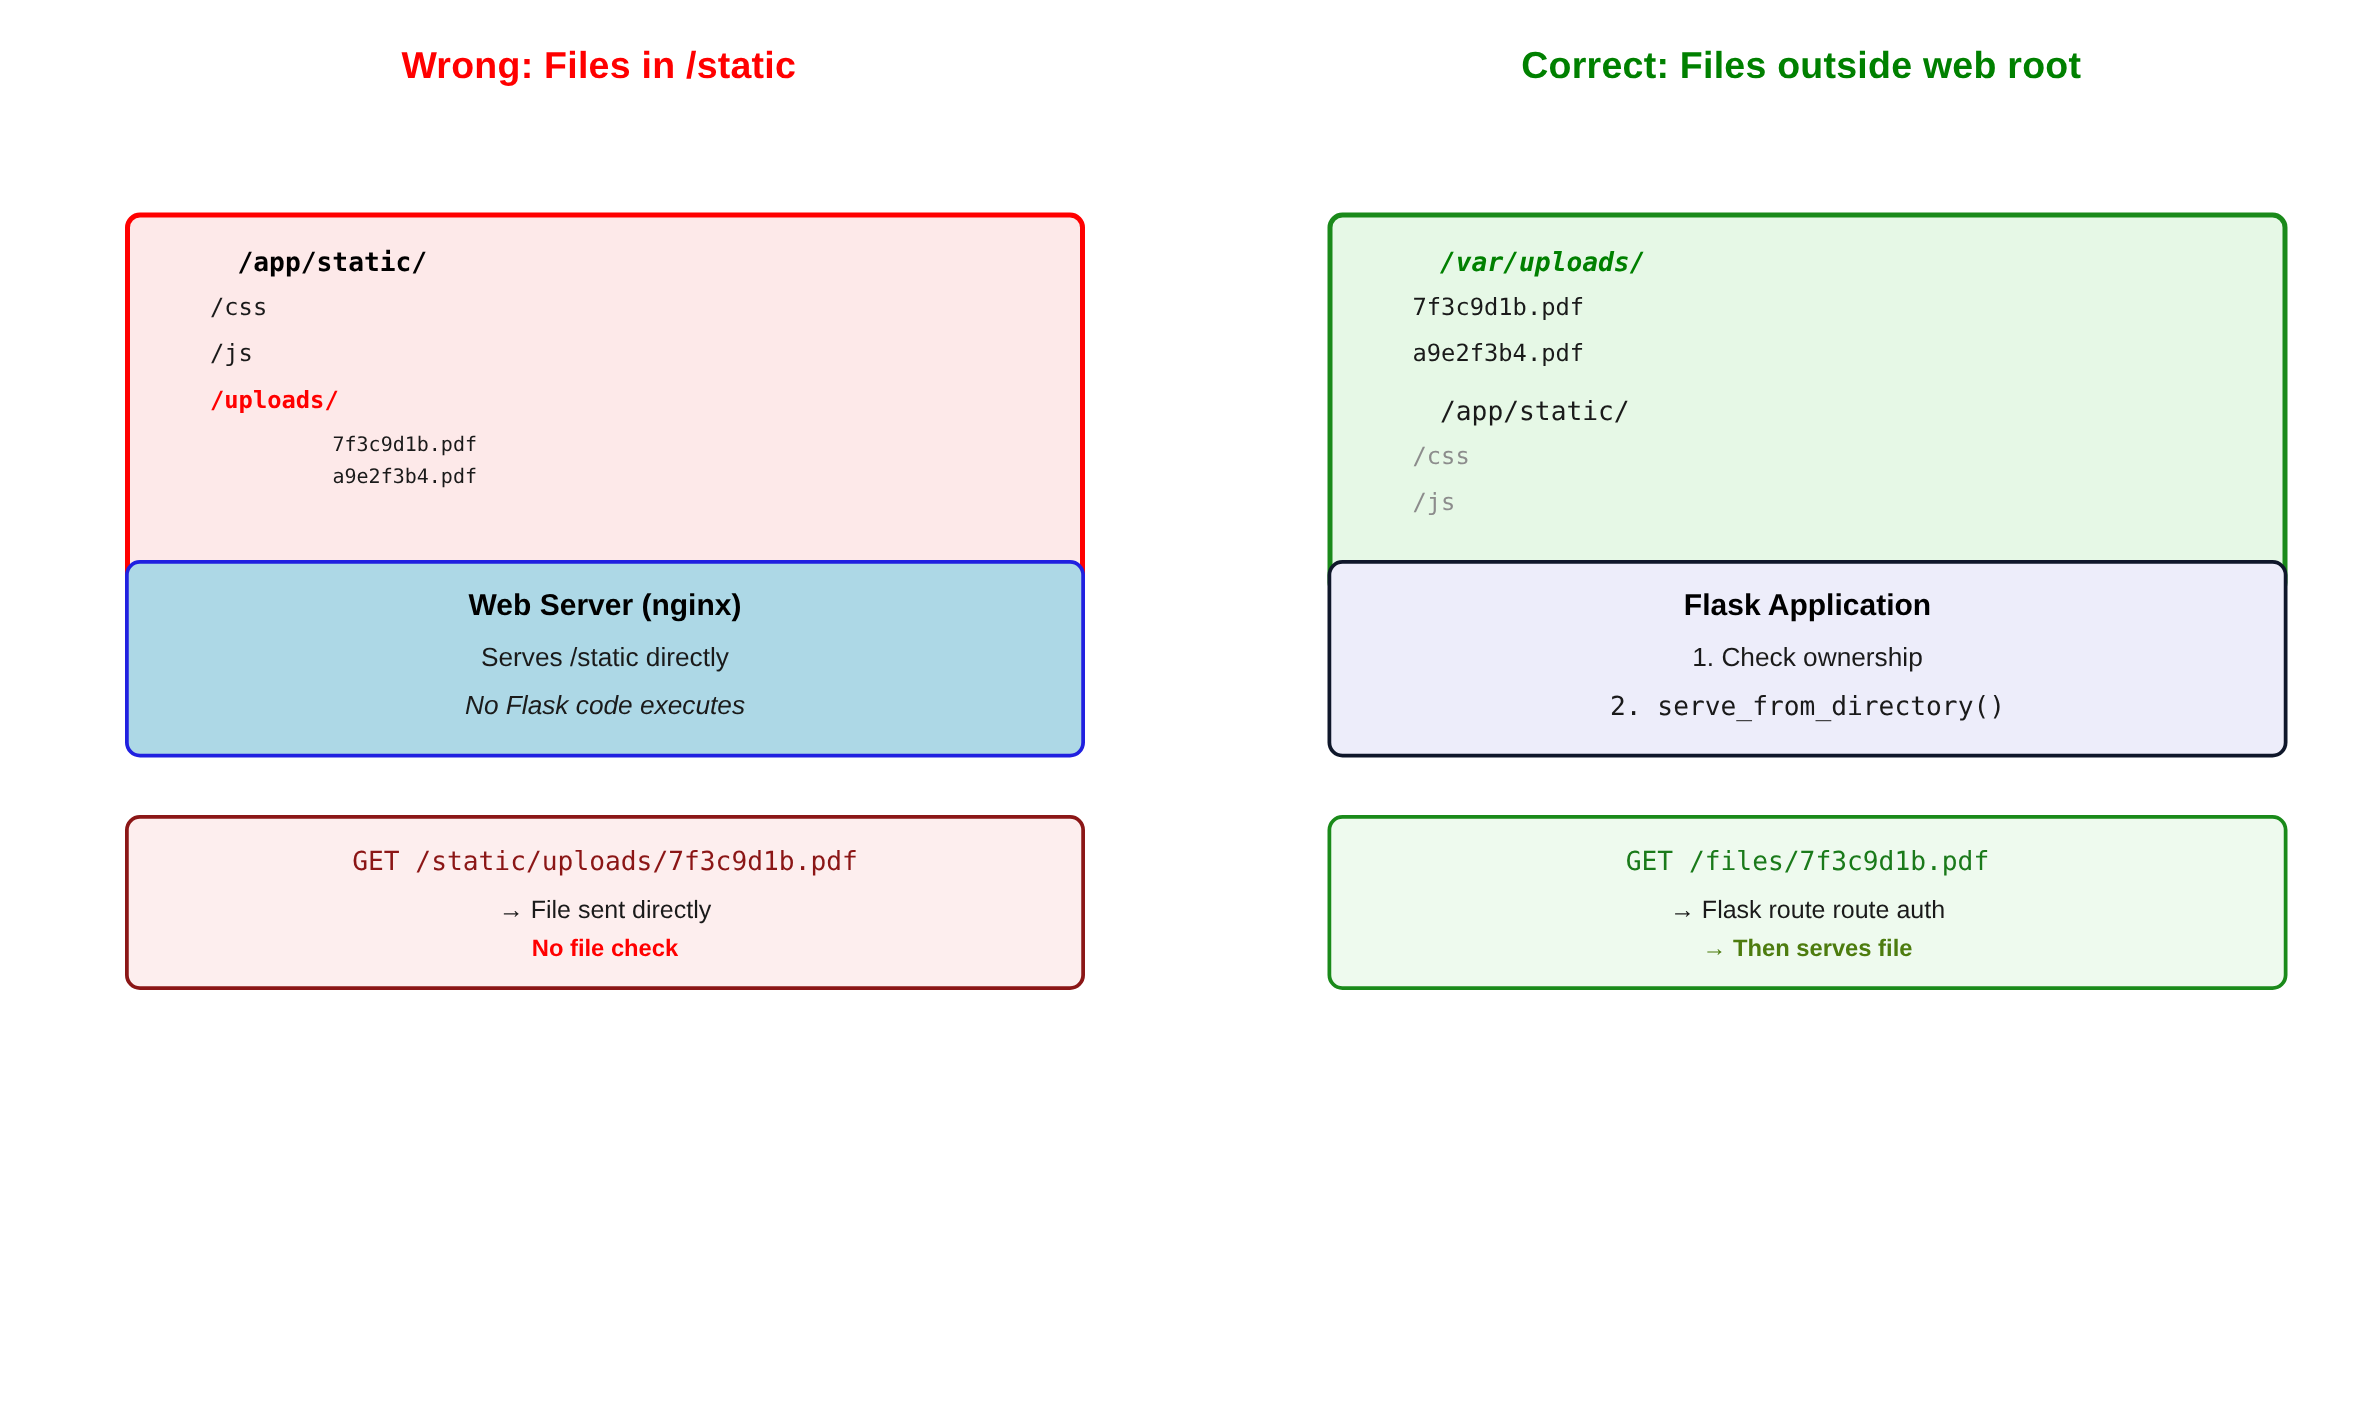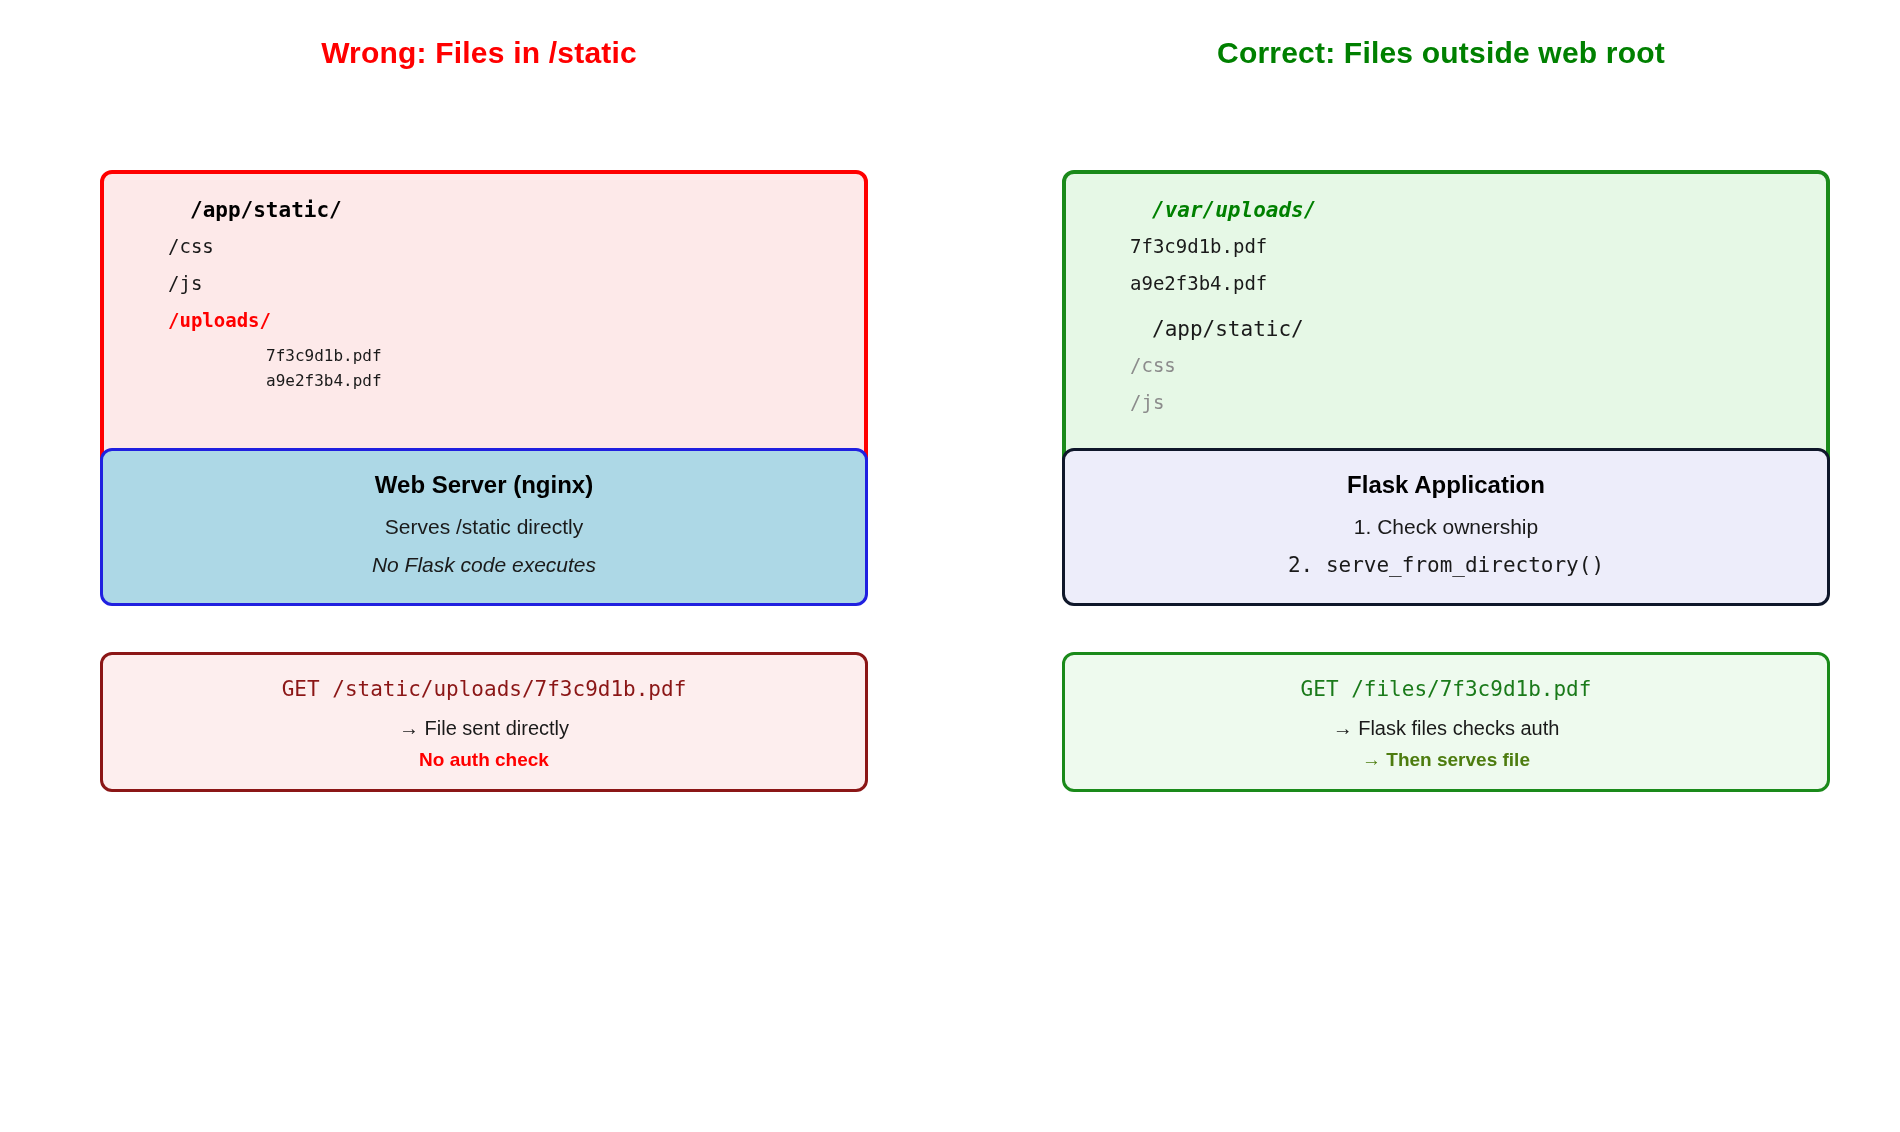--- a/index.html
+++ b/index.html
@@ -161,21 +161,21 @@
 
   <div class="box box-mid nginx">
     <div class="mid-title">Web Server (nginx)</div>
     <div class="mid-line">Serves /static directly</div>
     <div class="mid-line italic">No Flask code executes</div>
   </div>
 
   <div class="box box-req wrong">
     <div class="req-get wrong">GET /static/uploads/7f3c9d1b.pdf</div>
     <div class="req-step">→ File sent directly</div>
-    <div class="req-result wrong">No auth check</div>
+    <div class="req-result wrong">No file check</div>
   </div>
 </div>
 
 <div class="column column-right">
 
   <div class="col-title correct">Correct: Files outside web root</div>
 
   <div class="box box-tree correct">
     <div class="tree-line tree-l0 t-bold-green">/var/uploads/</div>
     <div class="tree-line tree-l1 t-black">7f3c9d1b.pdf</div>
@@ -186,16 +186,16 @@
   </div>
 
   <div class="box box-mid flask">
     <div class="mid-title">Flask Application</div>
     <div class="mid-line">1. Check ownership</div>
     <div class="mid-line mono">2. serve_from_directory()</div>
   </div>
 
   <div class="box box-req correct">
     <div class="req-get correct">GET /files/7f3c9d1b.pdf</div>
-    <div class="req-step">→ Flask files checks auth</div>
+    <div class="req-step">→ Flask route route auth</div>
     <div class="req-result correct">→ Then serves file</div>
   </div>
 </div>
 
 </body></html>

